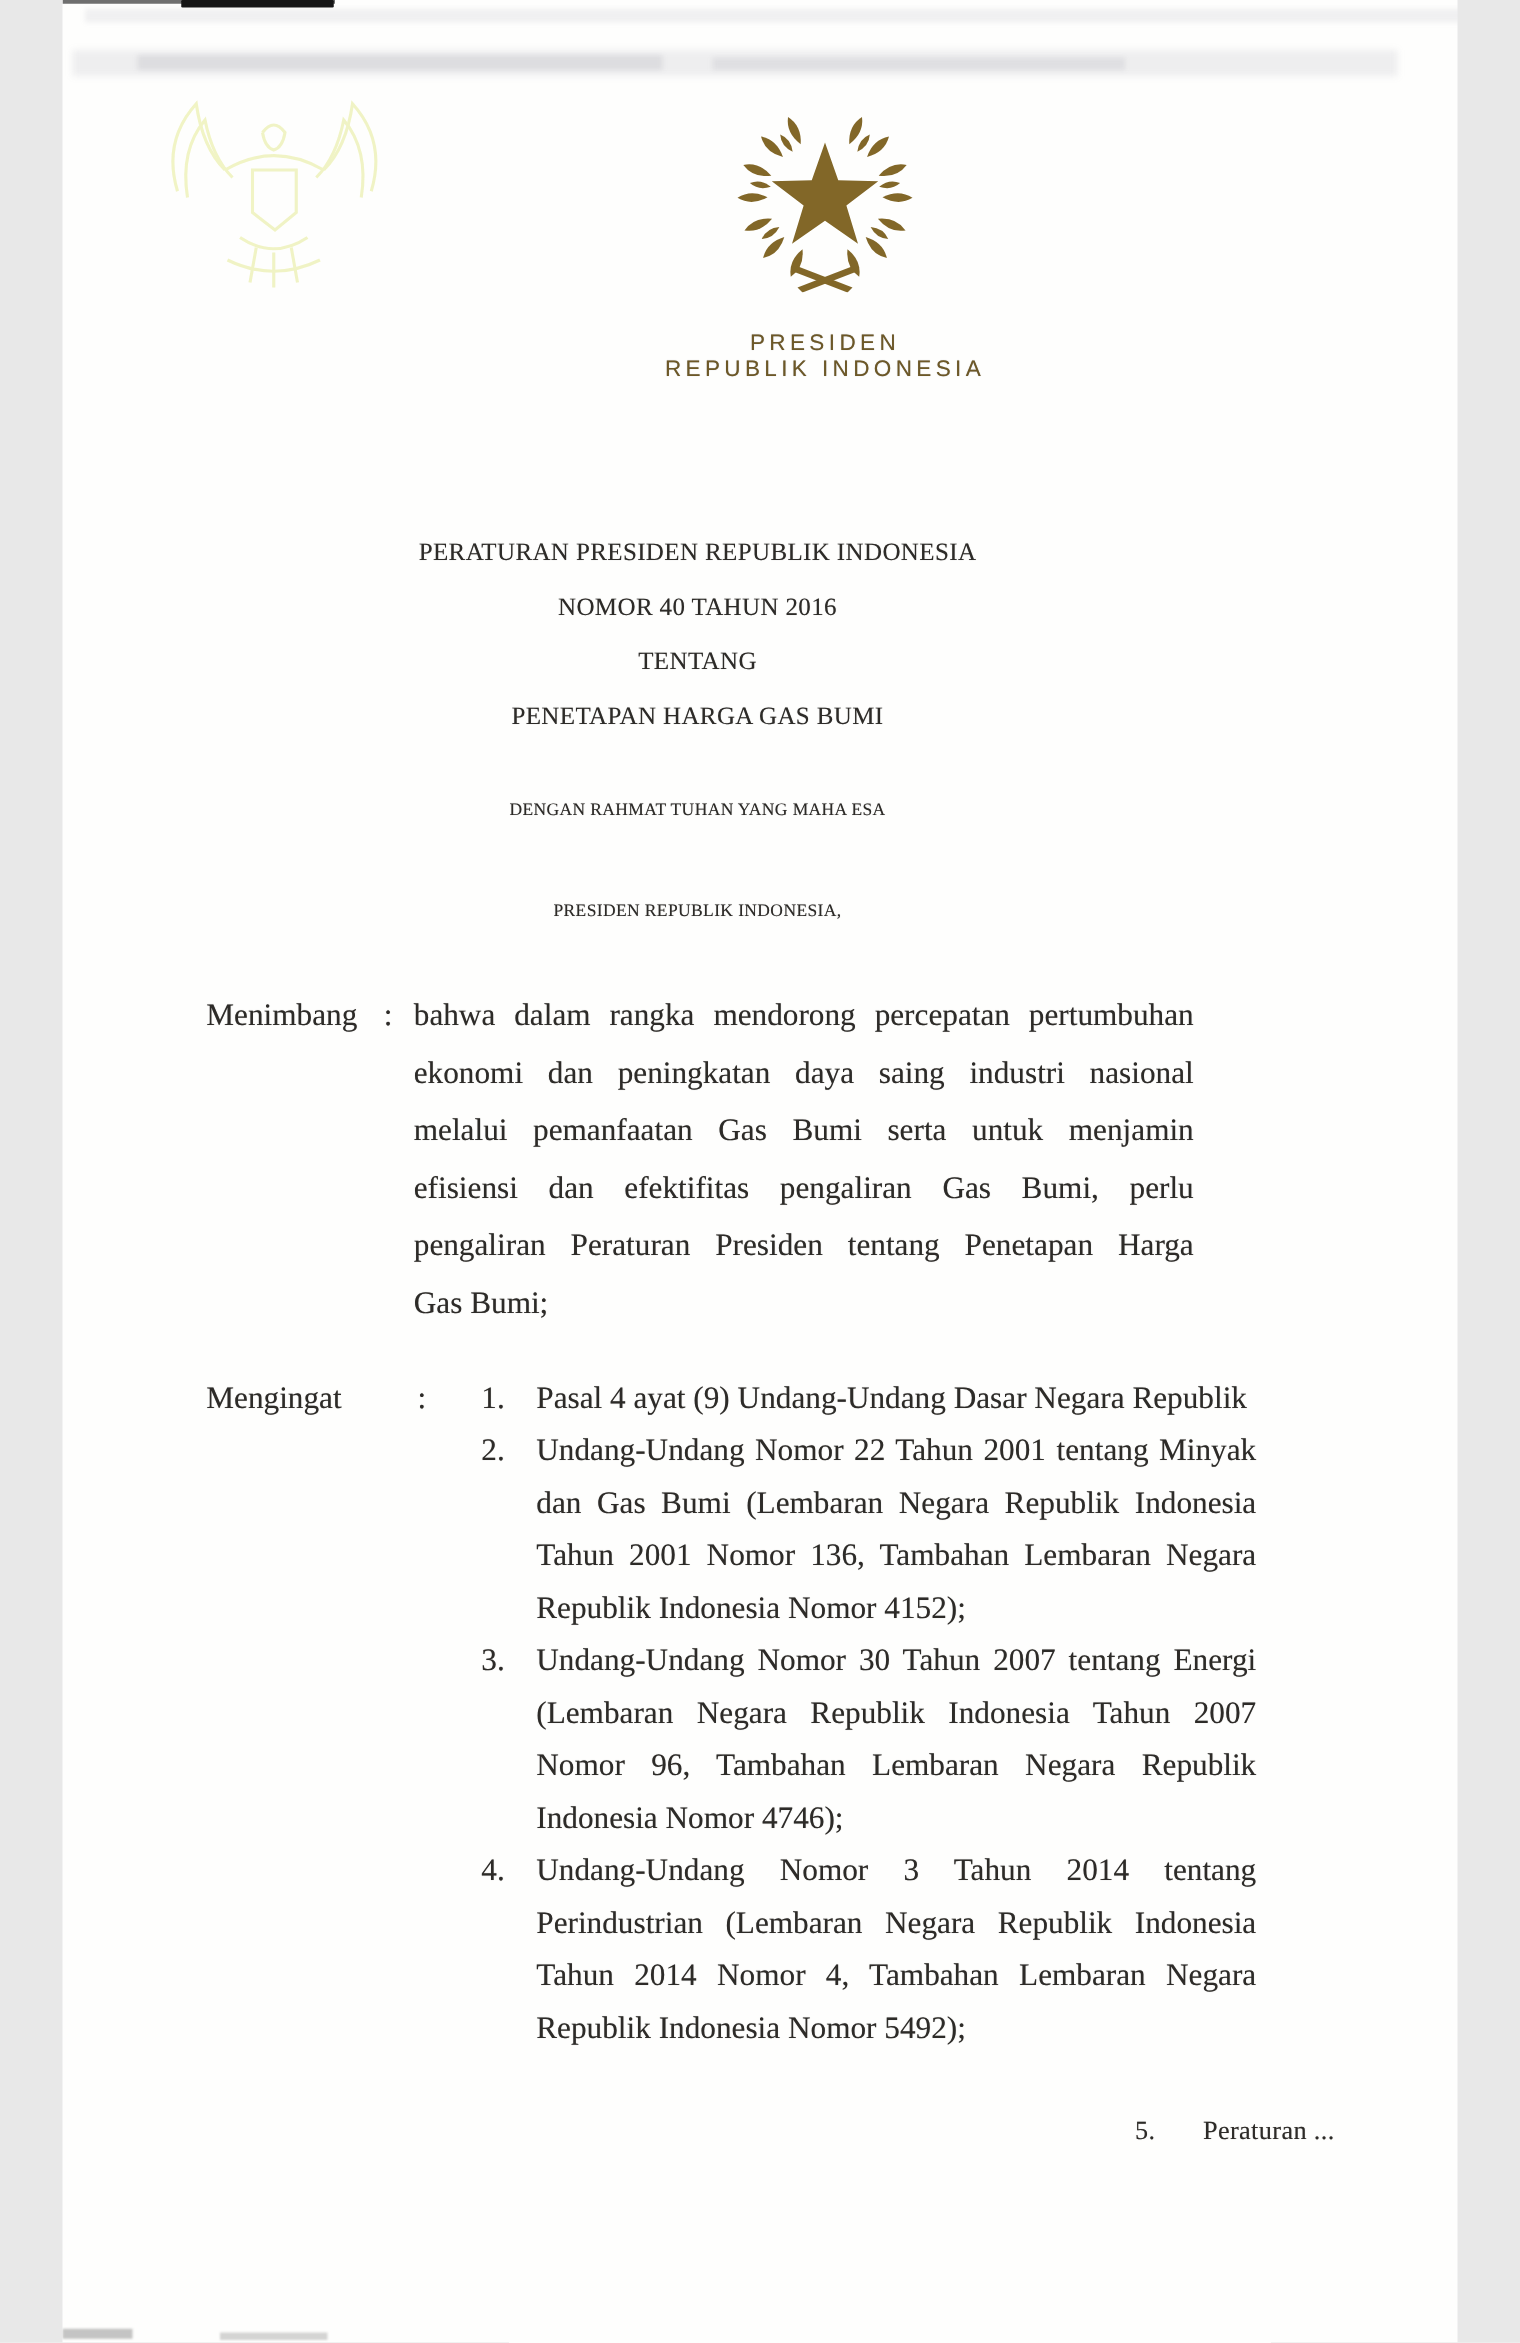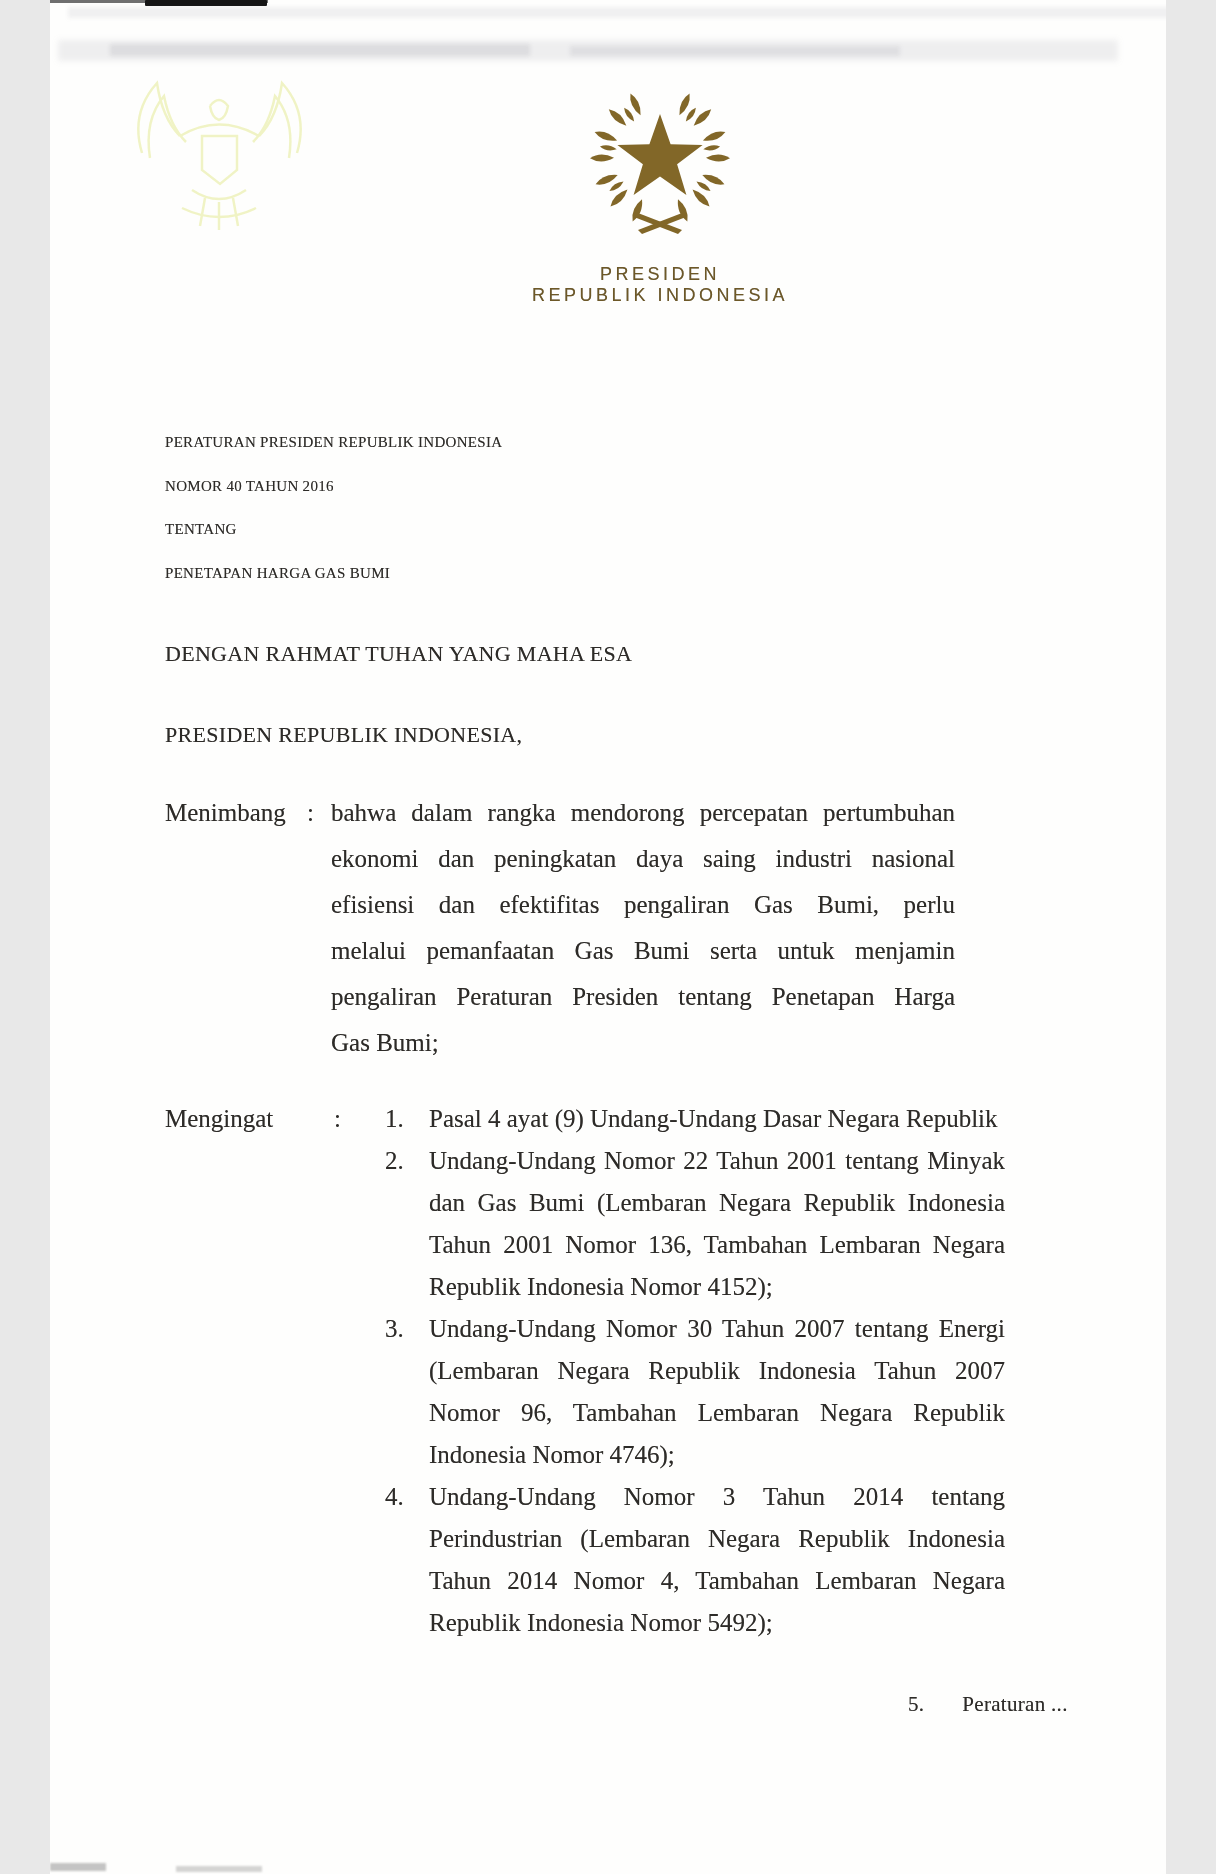--- a/index.html
+++ b/index.html
@@ -32,24 +32,24 @@
   .org{
     position:absolute;left:410px;top:264px;width:400px;
     text-align:center;
     font-family:"Liberation Sans","DejaVu Sans",sans-serif;
     color:#6d5827;
     font-size:18px;line-height:21px;letter-spacing:3.5px;
   }
   
   .title-block{
     position:absolute;left:115px;top:421px;width:786px;
-    text-align:left;font-size:15px;line-height:43.5px;
+    text-align:center;font-size:20px;line-height:43.5px;
     letter-spacing:.3px;
   }
-  .centerline{position:absolute;left:115px;width:786px;font-size:22px;letter-spacing:.3px;}
+  .centerline{position:absolute;left:115px;width:786px;text-align:center;font-size:14px;letter-spacing:.3px;}
   .invocation{top:641px;}
   .authority{top:722px;}
   .clause{position:absolute;left:115px;width:790px;display:flex;font-size:25px;}
   .clause .label{flex:0 0 142px;}
   .clause .colon{flex:0 0 24px;}
   .clause .body{flex:1 1 auto;width:620px;}
   .menimbang{top:790px;line-height:46px;}
   .mengingat{top:1098px;line-height:42px;gap:27px;}
   .jlines .jline{text-align:justify;text-align-last:justify;}
   .jlines .jline:last-child{text-align-last:left;}
@@ -188,22 +188,22 @@
 
   <div class="centerline invocation ink">DENGAN RAHMAT TUHAN YANG MAHA ESA</div>
   <div class="centerline authority ink">PRESIDEN REPUBLIK INDONESIA,</div>
 
   <div class="clause menimbang ink">
     <div class="label">Menimbang</div>
     <div class="colon">:</div>
     <div class="body jlines">
         <div class="jline">bahwa dalam rangka mendorong percepatan pertumbuhan</div>
         <div class="jline">ekonomi dan peningkatan daya saing industri nasional</div>
+        <div class="jline">melalui pemanfaatan Gas Bumi serta untuk menjamin</div>
         <div class="jline">efisiensi dan efektifitas pengaliran Gas Bumi, perlu</div>
-        <div class="jline">melalui pemanfaatan Gas Bumi serta untuk menjamin</div>
         <div class="jline">pengaliran Peraturan Presiden tentang Penetapan Harga</div>
         <div class="jline">Gas Bumi;</div>
       </div>
   </div>
 
   <div class="clause mengingat ink">
     <div class="label">Mengingat</div>
     <div class="colon">:</div>
     <div class="body">
       <ol class="cites">

